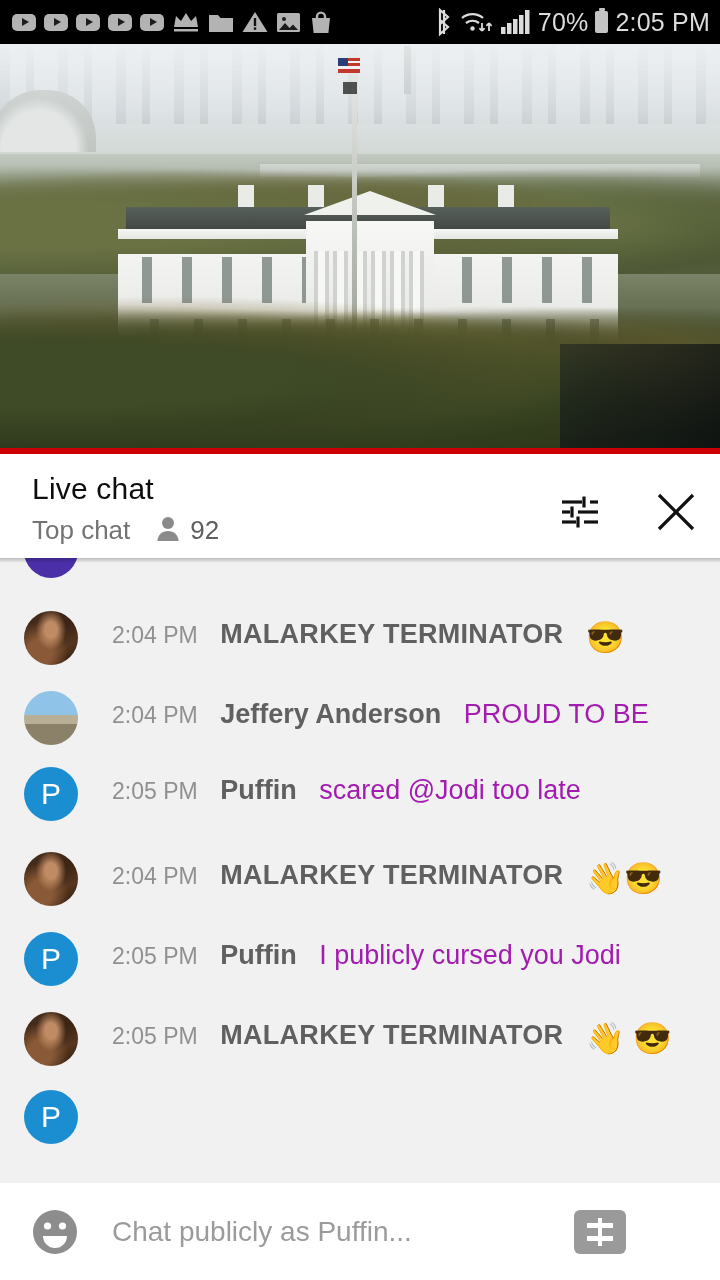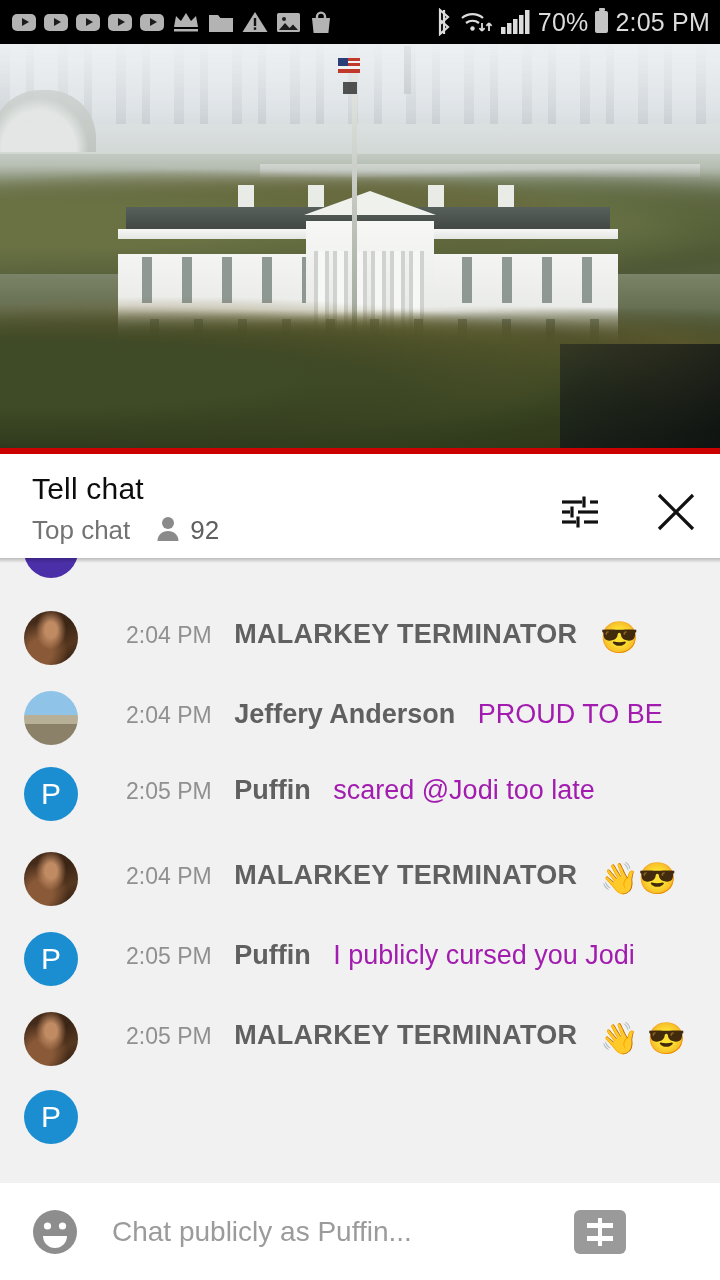--- a/index.html
+++ b/index.html
@@ -224,21 +224,21 @@
   .av-ja{
     background:
       linear-gradient(#8fc4e8 0 45%, #b7b096 45% 62%, #8a8168 62% 100%),
       #9aa;
   }
   .av-purple{ background:#4b2fa8; }
   .msg-body{ padding-left:34px; padding-top:2px; }
   .msg-line{
     font-size:27px; line-height:42px; color:#0d0d0d;
   }
-  .ts{ color:#909090; font-size:23px;margin-left:14px; }
+  .ts{ color:#909090; font-size:23px; }
   .author{ color:#606060; font-weight:700; }
   .author-strong{ color:#606060; font-weight:700; letter-spacing:.3px; }
   .text{ color:#a21caf; }
   .emoji{ font-size:31px; vertical-align:-5px; }
 
   
   .input-bar{
     position:absolute; bottom:0; left:0; width:656px; height:97px;
     background:#fff; display:flex; align-items:center; padding:0 22px 0 26px;
   }
@@ -380,21 +380,21 @@
 
     <div class="lawn"></div>
     <div class="fountain"></div>
     <div class="fronttrees"></div>
     <div class="darkright"></div>
   </div>
   <div class="progress"></div>
 
   <div class="chat-header">
     <div class="ch-left">
-      <div class="ch-title">Tell chat</div>
+      <div class="ch-title">Live chat</div>
       <div class="ch-sub">
         <span class="ch-sub-txt">Top chat</span>
         <span class="person-icon">
           <svg width="24" height="26" viewBox="0 0 24 26">
               <circle cx="12" cy="7" r="6" fill="#8a8a8a"></circle>
               <path d="M1.5 25c0-6 4.7-10 10.5-10s10.5 4 10.5 10z" fill="#8a8a8a"></path>
             </svg>
         </span>
         <span class="ch-count">92</span>
       </div>

